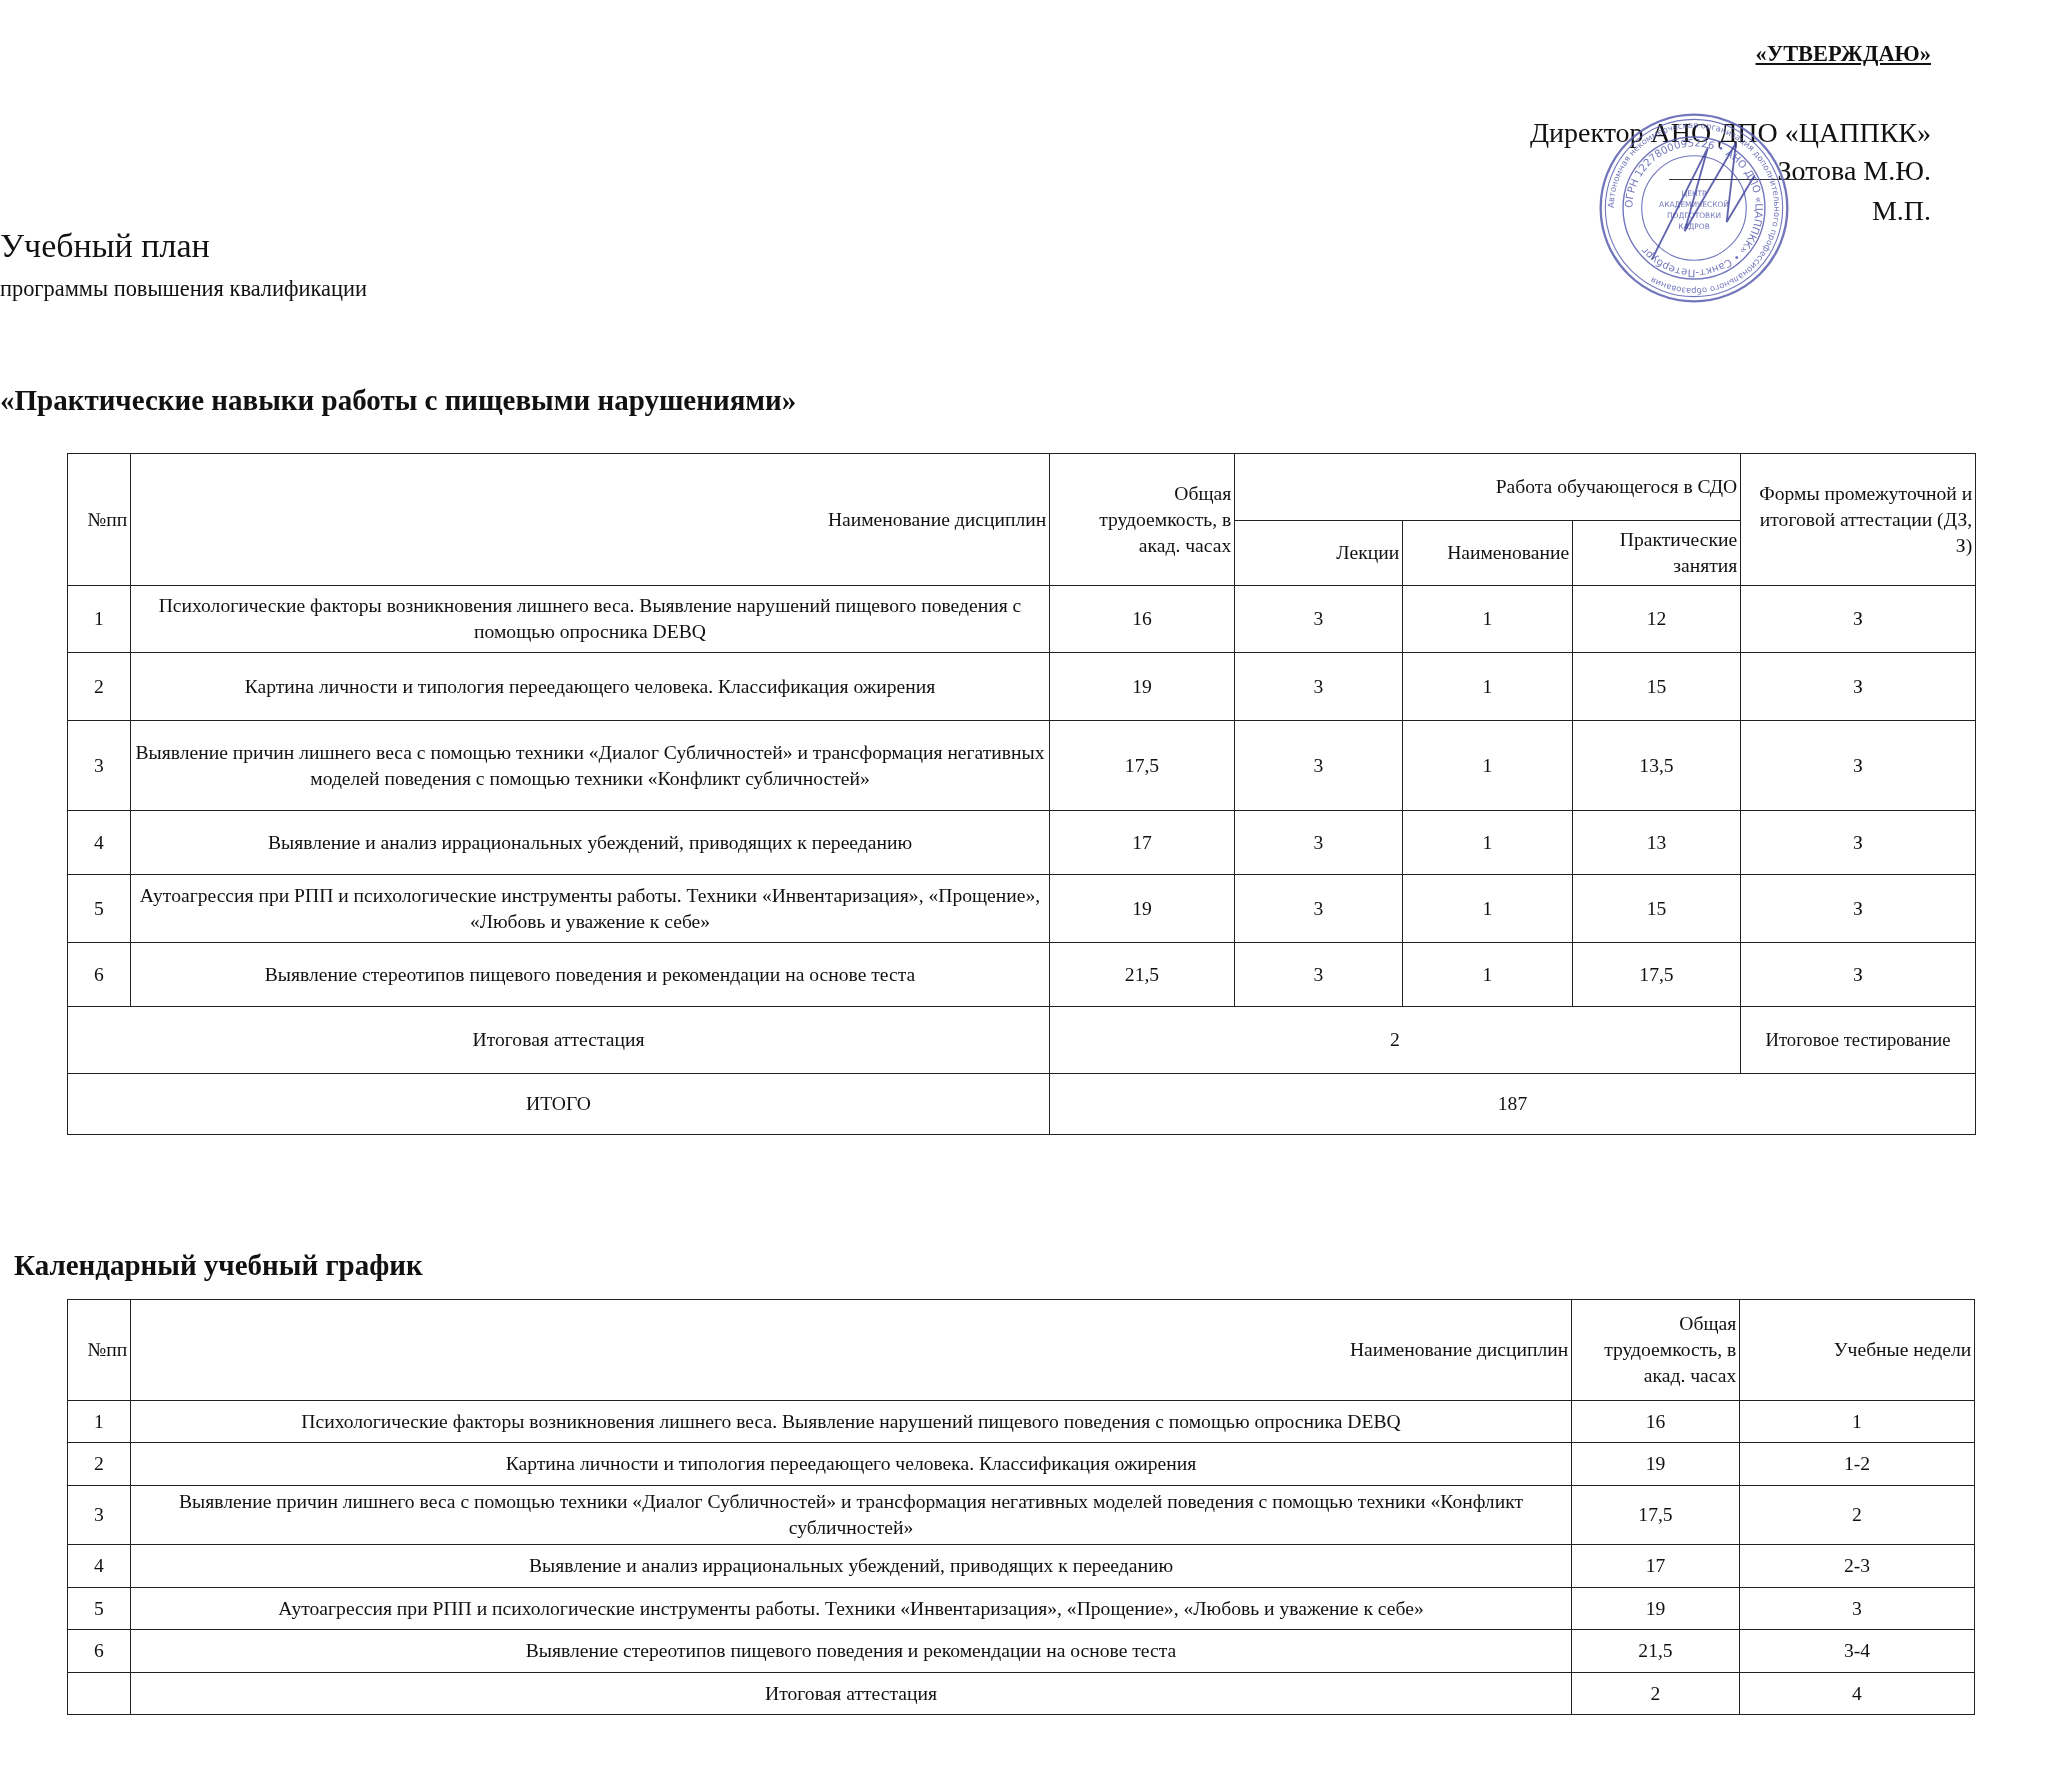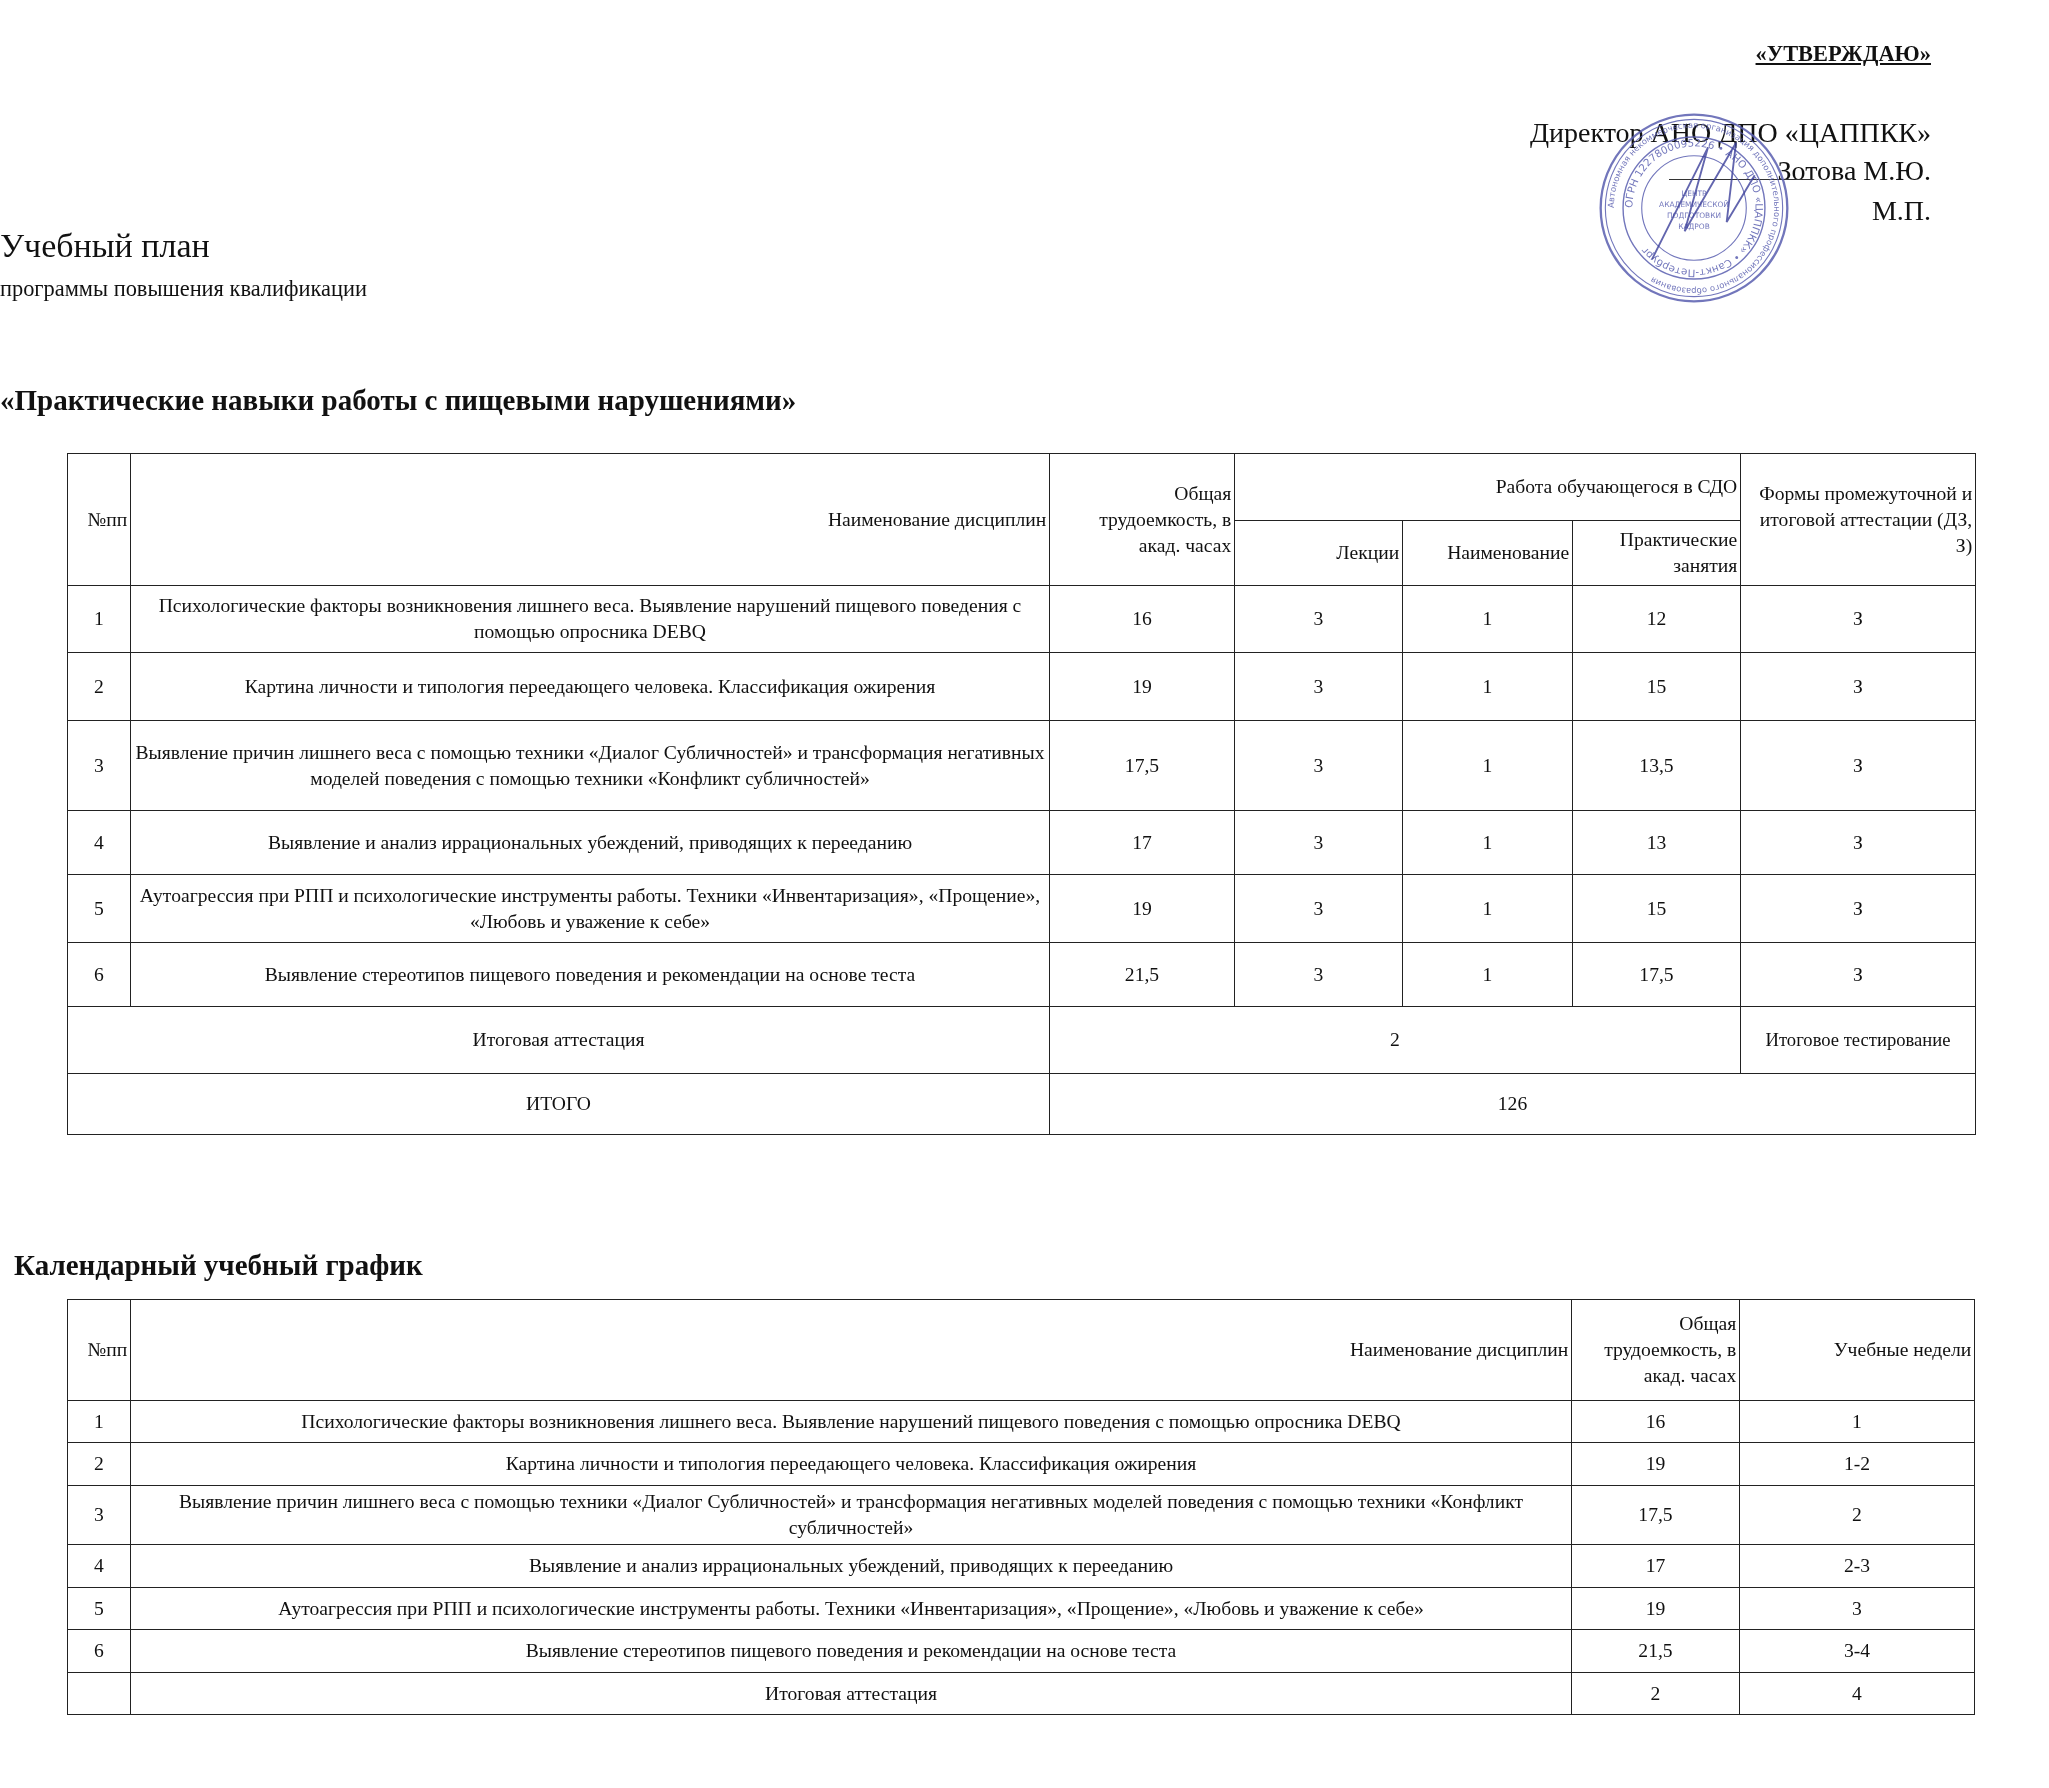--- a/index.html
+++ b/index.html
@@ -138,21 +138,21 @@
     <td>17,5</td>
     <td>З</td>
   </tr>
   <tr style="height:67px">
     <td colspan="2">Итоговая аттестация</td>
     <td colspan="4">2</td>
     <td style="font-size:18.6px;white-space:nowrap;padding:0">Итоговое тестирование</td>
   </tr>
   <tr style="height:61px">
     <td colspan="2" class="bold">ИТОГО</td>
-    <td colspan="5" class="bold">126</td>
+    <td colspan="5" class="bold">187</td>
   </tr>
 </tbody>
   </table>
 
 <div class="abs center-text cal-title">Календарный учебный график</div>
 
 <table class="grid" id="calendar-table">
   <colgroup>
     <col style="width:63px">
       <col style="width:1441px">

